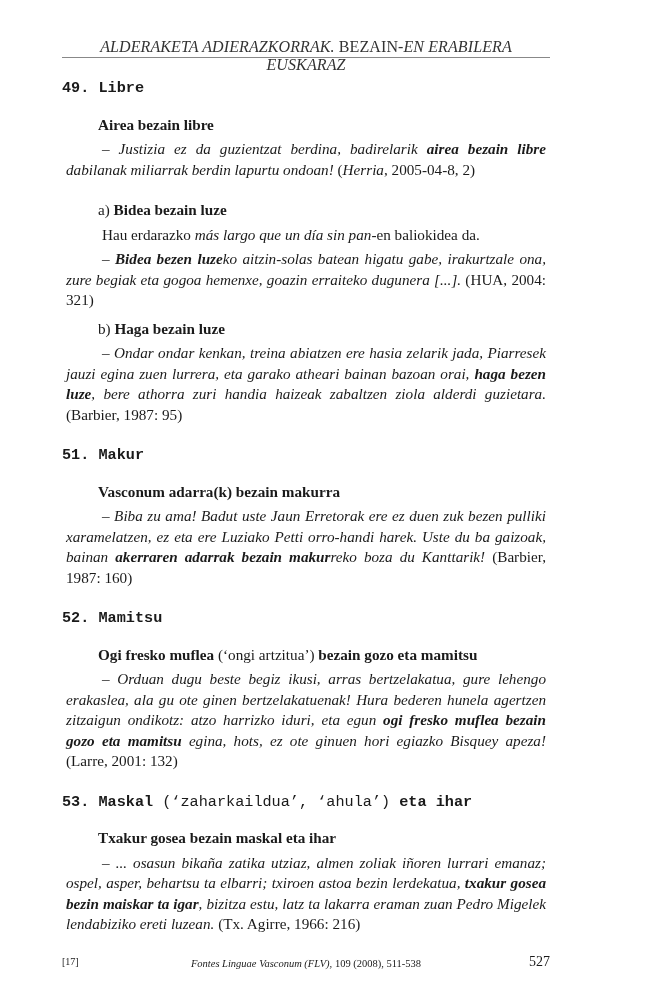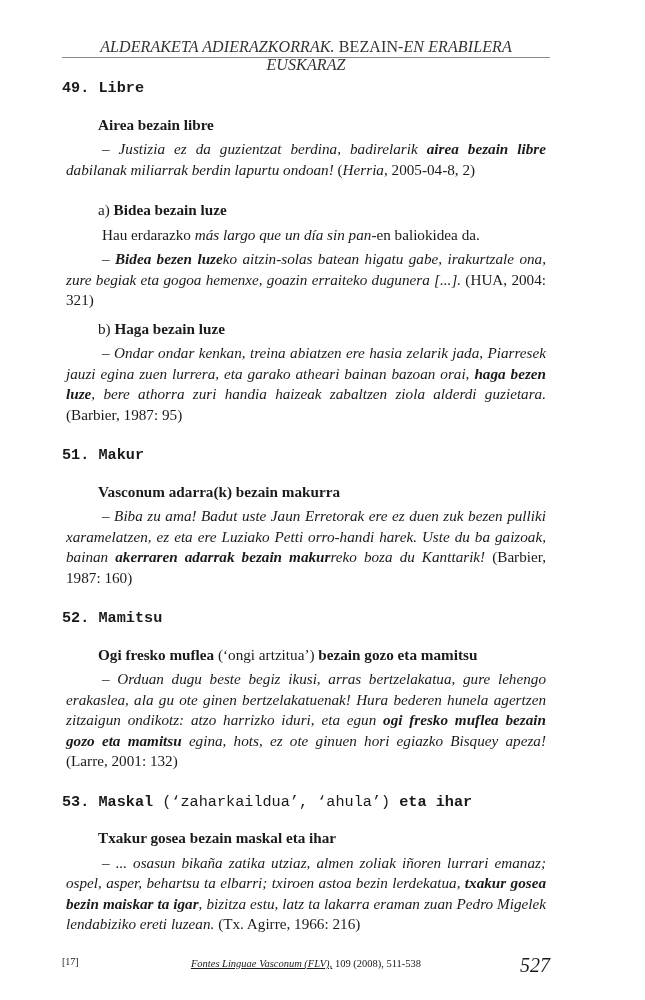--- a/index.html
+++ b/index.html
@@ -29,22 +29,22 @@
   .para { margin: 4px; text-align: justify; text-indent: 36px; }
   .it { font-style: italic; }
   .bi { font-style: italic; font-weight: bold; }
   .sub-b { margin-top: 8px; }
   .footer {
     position: absolute; left: 62px; top: 954px; width: 488px; height: 22px;
     font-size: 13px;
   }
   .footer .left { position: absolute; left: 0; top: 2px; font-size: 10px; }
   .footer .center { position: absolute; left: 0; width: 100%; text-align: center; top: 4px; font-size: 10.5px; }
-  .footer .center .it { font-style: italic; text-decoration: underline; }
-  .footer .right { position: absolute; right: 0; top: 0; font-size: 20px; font-style: italic; }
+  .footer .center .it { font-style: italic; }
+  .footer .right { position: absolute; right: 0; top: 0; font-size: 14px; }
 </style>
 </head>
 <body>
 
 <div class="running-head"><span class="it">ALDERAKETA ADIERAZKORRAK.</span><span> BEZAIN-</span><span class="it">EN ERABILERA EUSKARAZ</span></div>
 <div class="head-rule"></div>
 
 <div class="content">
 
   <div class="sec">

